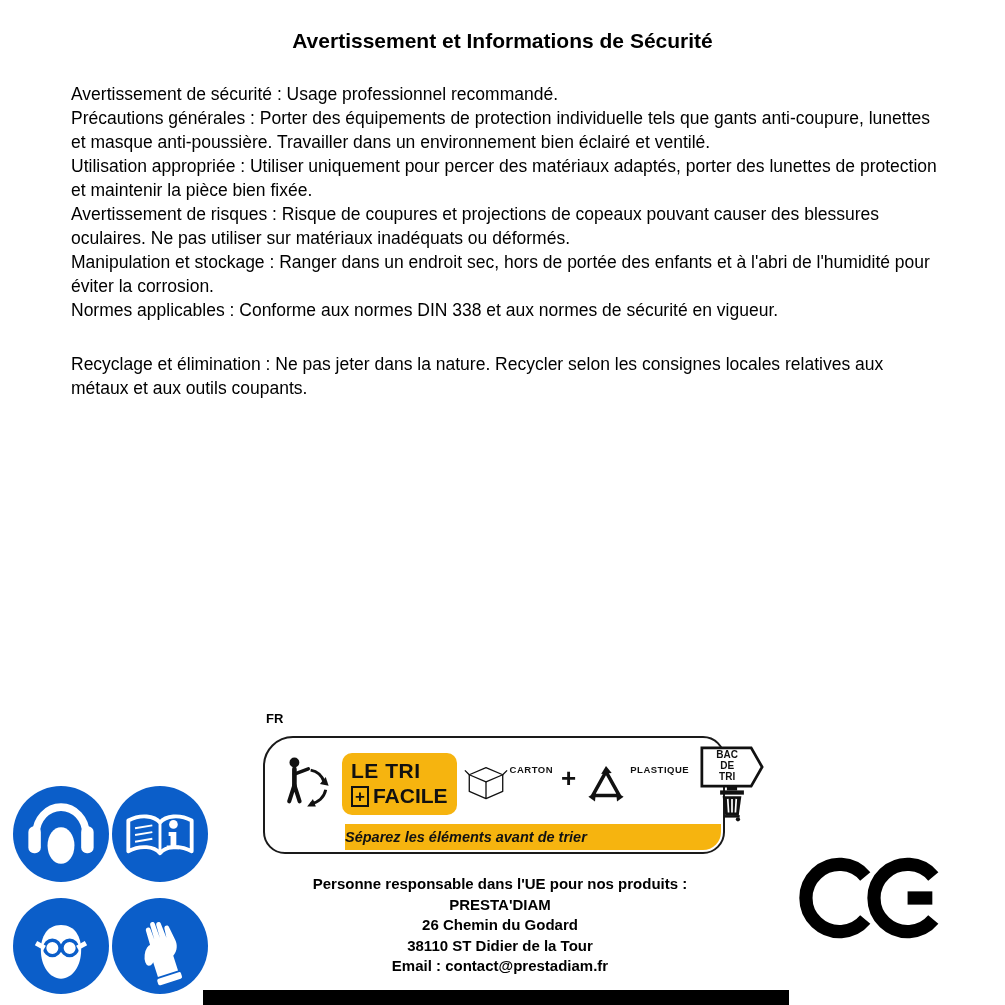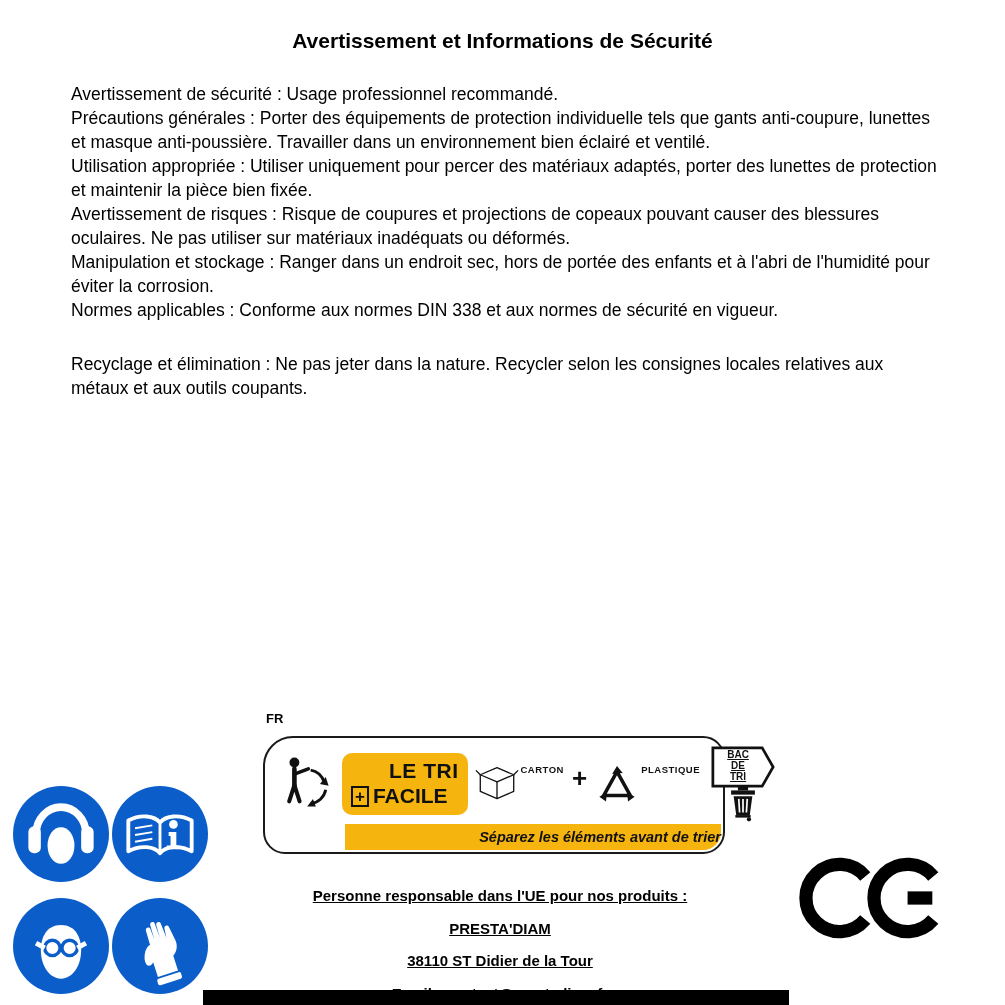--- a/index.html
+++ b/index.html
@@ -45,54 +45,54 @@
   .triman-row{
     display:flex;align-items:center;height:84px;
     padding:4px 6px 0 12px;gap:7px;
   }
   .triman-logo{width:58px;height:68px;flex:none;}
   .letri{
     background:#f6b40f;border-radius:10px;
     padding:7px 9px 8px 9px;flex:none;
     font-weight:bold;line-height:1.05;color:#111;
   }
-  .letri-top{font-size:21px;letter-spacing:0.5px;margin-left:38px;}
+  .letri-top{font-size:21px;letter-spacing:0.5px;}
   .letri-bottom{font-size:21px;display:flex;align-items:center;margin-top:3px;}
   .plusbox{
     display:inline-block;border:2.5px solid #111;
     font-size:17px;line-height:17px;padding:0 2px;margin-right:4px;
     font-weight:bold;
   }
   .mat{
     display:flex;flex-direction:row;align-items:flex-start;gap:2px;flex:none;
   }
   .mat svg{width:44px;height:40px;}
   .mat-label{font-size:9.5px;font-weight:bold;letter-spacing:0.5px;color:#111;}
   .plus-sep{font-size:26px;font-weight:bold;color:#111;margin:0 1px 12px 1px;flex:none;}
   .bac{display:flex;flex-direction:column;align-items:center;flex:none;margin-left:4px;}
   .flag-wrap{position:relative;width:64px;height:42px;}
   .flag-wrap svg{position:absolute;left:0;top:0;width:64px;height:42px;}
   .flag-text{
     position:absolute;left:0;top:3px;width:54px;
-    text-align:center;font-size:10px;font-weight:bold;line-height:11px;color:#111;text-decoration:underline;
+    text-align:center;font-size:10px;font-weight:bold;line-height:11px;color:#111;
   }
   .bin-icon{width:34px;height:36px;margin-top:-2px;}
   .tagline-strip{
     position:absolute;left:80px;right:2px;bottom:2px;height:26px;
     background:#f6b40f;border-radius:0 0 18px 0;
-    display:flex;align-items:center;justify-content:flex-end;
+    display:flex;align-items:center;justify-content:flex-start;
     font-size:14.5px;font-weight:bold;font-style:italic;color:#111;
   }
 
   
   .address{
     position:absolute;left:230px;top:874px;width:540px;
     text-align:center;font-size:15px;font-weight:bold;line-height:20.5px;
   }
-  .address div{margin:12px;text-decoration:underline;}
+  .address div{margin:0;}
 
   
   .ce-mark{position:absolute;left:798px;top:852px;width:152px;height:92px;}
 
   
   .bottom-bar{
     position:absolute;left:203px;top:990px;width:586px;height:15px;background:#000;
   }
 </style>
 </head>
@@ -208,20 +208,21 @@
       </div>
     </div>
     <div class="tagline-strip">
       <span>Séparez les éléments avant de trier</span>
     </div>
   </div>
 
   <div class="address">
     <div>Personne responsable dans l'UE pour nos produits :</div>
     <div>PRESTA'DIAM</div>
+    <div>26 Chemin du Godard</div>
     <div>38110 ST Didier de la Tour</div>
     <div>Email : contact@prestadiam.fr</div>
   </div>
 
   <svg class="ce-mark" viewBox="0 0 172 104">
     <path d="M76.1 27.6 A38 38 0 1 0 76.1 76.4" fill="none" stroke="#000" stroke-width="15"></path>
     <path d="M153.1 27.6 A38 38 0 1 0 153.1 76.4" fill="none" stroke="#000" stroke-width="15"></path>
     <path d="M124 52 L152 52" fill="none" stroke="#000" stroke-width="15"></path>
   </svg>
 

